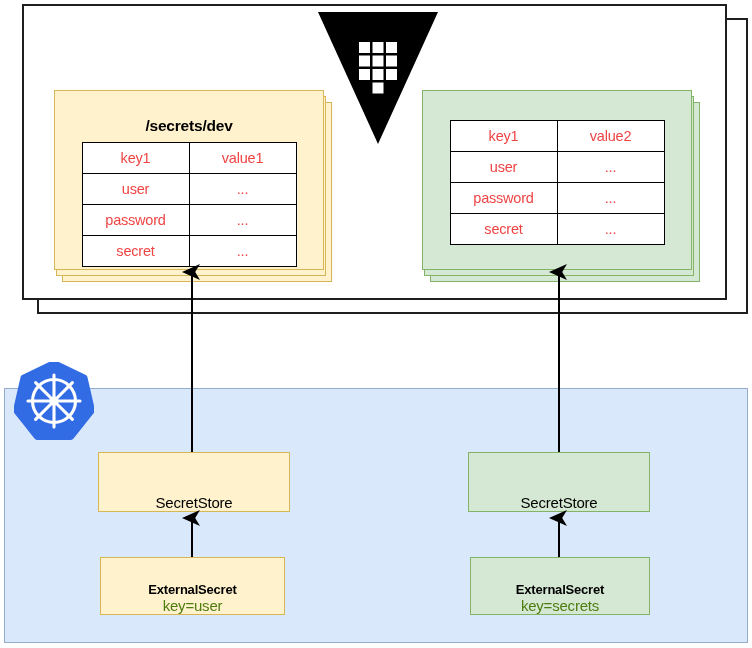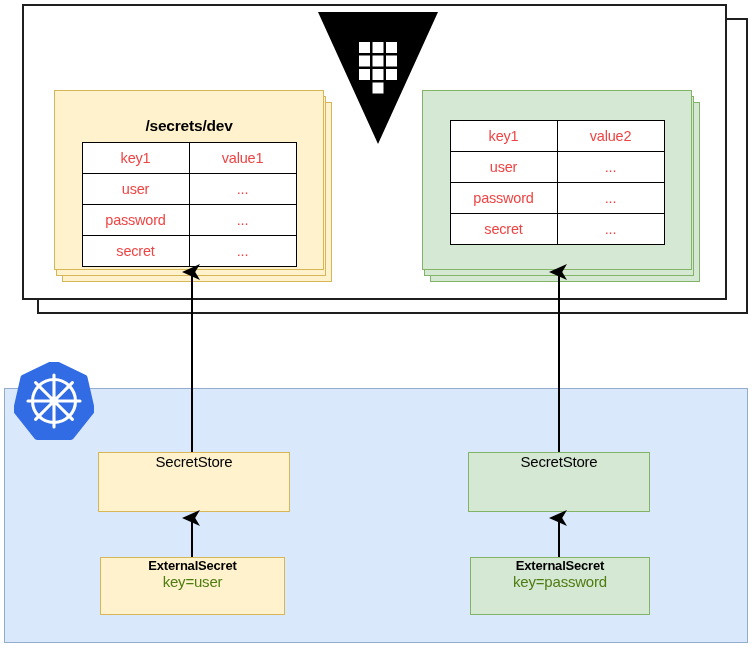--- a/index.html
+++ b/index.html
@@ -136,21 +136,21 @@
   }
 
   
   .node-box {
     position: absolute;
     box-sizing: border-box;
     z-index: 6;
     display: flex;
     flex-direction: column;
     align-items: center;
-    justify-content: flex-start;
+    justify-content: flex-end;
     text-align: center;
   }
   .node-box .line1 {
     font-size: 15px;
     color: #000000;
     letter-spacing: -0.2px;
   }
   .node-box .line1.bold { font-weight: bold; font-size: 13px; }
   .node-box .line2 {
     font-size: 15px;
@@ -287,21 +287,21 @@
     <div class="line1">SecretStore</div>
   </div>
 
   <div class="node-box box-yellow" style="left:100px; top:557px; width:185px; height:58px;">
     <div class="line1 bold">ExternalSecret</div>
     <div class="line2">key=user</div>
   </div>
 
   <div class="node-box box-green" style="left:470px; top:557px; width:180px; height:58px;">
     <div class="line1 bold">ExternalSecret</div>
-    <div class="line2">key=password</div>
+    <div class="line2">key=secrets</div>
   </div>
 
   <svg class="arrow-svg" viewBox="0 0 752 648" xmlns="http://www.w3.org/2000/svg">
     <defs>
       <marker id="ah" markerWidth="10" markerHeight="10" refX="5" refY="5" orient="auto" markerUnits="strokeWidth">
         <path d="M1,9 L5,0 L9,9 L5,6.6 Z" fill="#000000"></path>
       </marker>
     </defs>
 
     <line x1="192" y1="452" x2="192" y2="272" stroke="#000000" stroke-width="2" marker-end="url(#ah)"></line>

